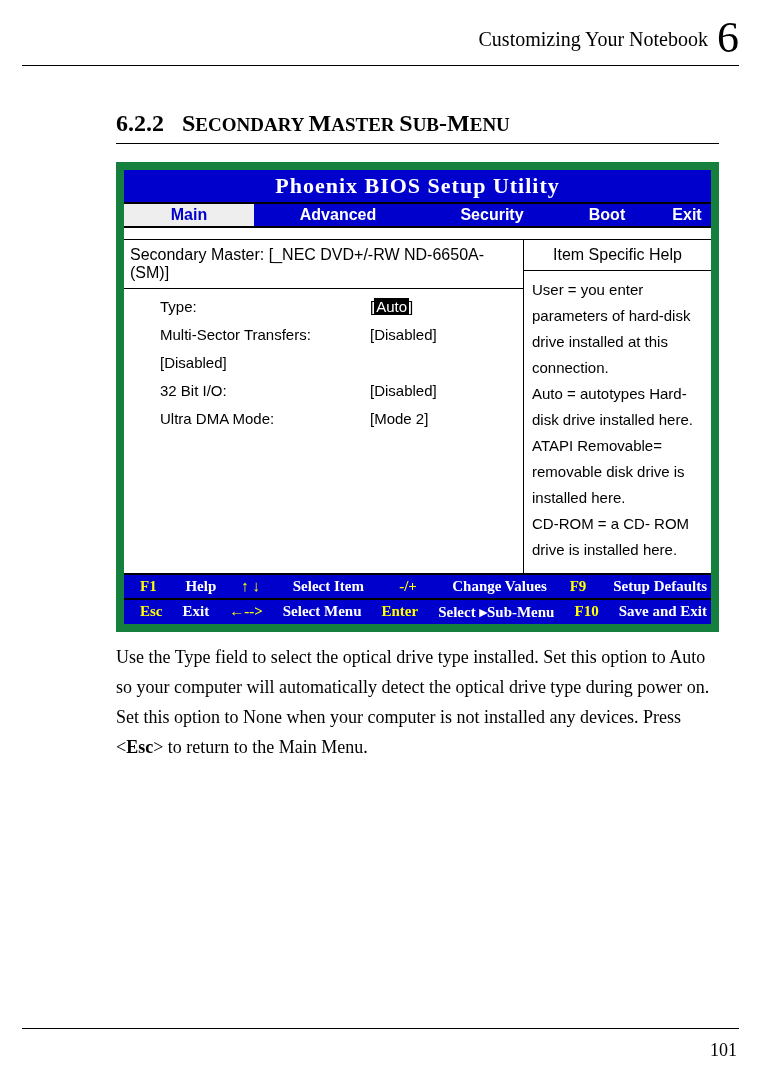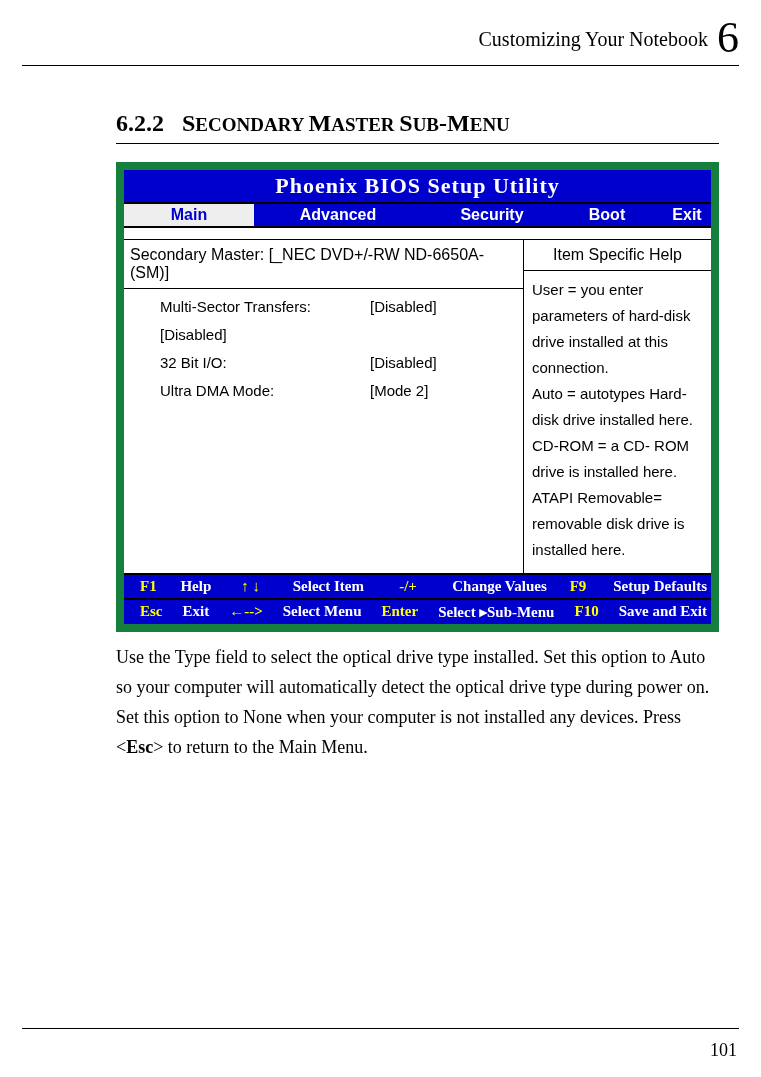--- a/index.html
+++ b/index.html
@@ -100,21 +100,21 @@
     font-family: Georgia, serif;
     font-weight:bold; color:#fff;
     font-size:15px;
   }
   .footer .frow {
     display:flex; background:#0000cc;
     border-top:2px solid #000;
   }
   .footer .cell { padding:3px 4px; white-space:nowrap;margin-left:12px; }
   .footer .key { color:#ffff00; }
-  .c1{width:34px;} .c2{width:60px;} .c3{width:48px;} .c4{width:118px;}
+  .c1{width:34px;} .c2{width:60px;text-align:center;} .c3{width:48px;} .c4{width:118px;}
   .c5{width:50px;} .c6{width:132px;} .c7{width:38px;} .c8{flex:1;}
 
   .body-para {
     font-family: Georgia, serif;
     font-size:18px; line-height:30px;
     margin-top:10px;
   }
   .bottom-rule {
     position:absolute; left:22px; right:22px; bottom:48px;
     border-top:1.5px solid #000;
@@ -152,20 +152,25 @@
         <div class="tab tab-boot">Boot</div>
         <div class="tab tab-exit">Exit</div>
       </div>
       <div class="bios-gap"></div>
       <div class="bios-body">
         <div class="bios-left">
           <div class="subhead">Secondary Master: [_NEC DVD+/-RW ND-6650A-(SM)]</div>
           <div class="settings">
             <div class="row">
               <span class="k"></span>
+              <span class="label">Type:</span>
+              <span class="val"><span>[</span><span class="val-inv">Auto</span><span>]</span></span>
+            </div>
+            <div class="row">
+              <span class="k"></span>
                 <span class="label"></span>
                 <span class="val"></span>
             </div>
             <div class="row">
               <span class="k"></span>
                 <span class="label">Multi-Sector Transfers:</span>
                 <span class="val">[Disabled]</span>
             </div>
             <div class="row">
               <span class="k"></span>
@@ -190,22 +195,22 @@
             <div class="row">
                 <span class="k"></span>
               </div>
           </div>
         </div>
         <div class="bios-right">
           <div class="help-title">Item Specific Help</div>
           <div class="help-body" id="help-body">
               <div>User = you enter parameters of hard-disk drive installed at this connection.</div>
               <div>Auto = autotypes Hard-disk drive installed here.</div>
+              <div>ATAPI Removable= removable disk drive is installed here.</div>
               <div>CD-ROM = a CD- ROM drive is installed here.</div>
-              <div>ATAPI Removable= removable disk drive is installed here.</div>
             </div>
         </div>
       </div>
       <div class="footer">
         <div class="frow">
           <span class="cell key c1">F1</span>
           <span class="cell c2">Help</span>
           <span class="cell key c3">↑ ↓</span>
           <span class="cell c4">Select Item</span>
           <span class="cell key c5">-/+</span>

